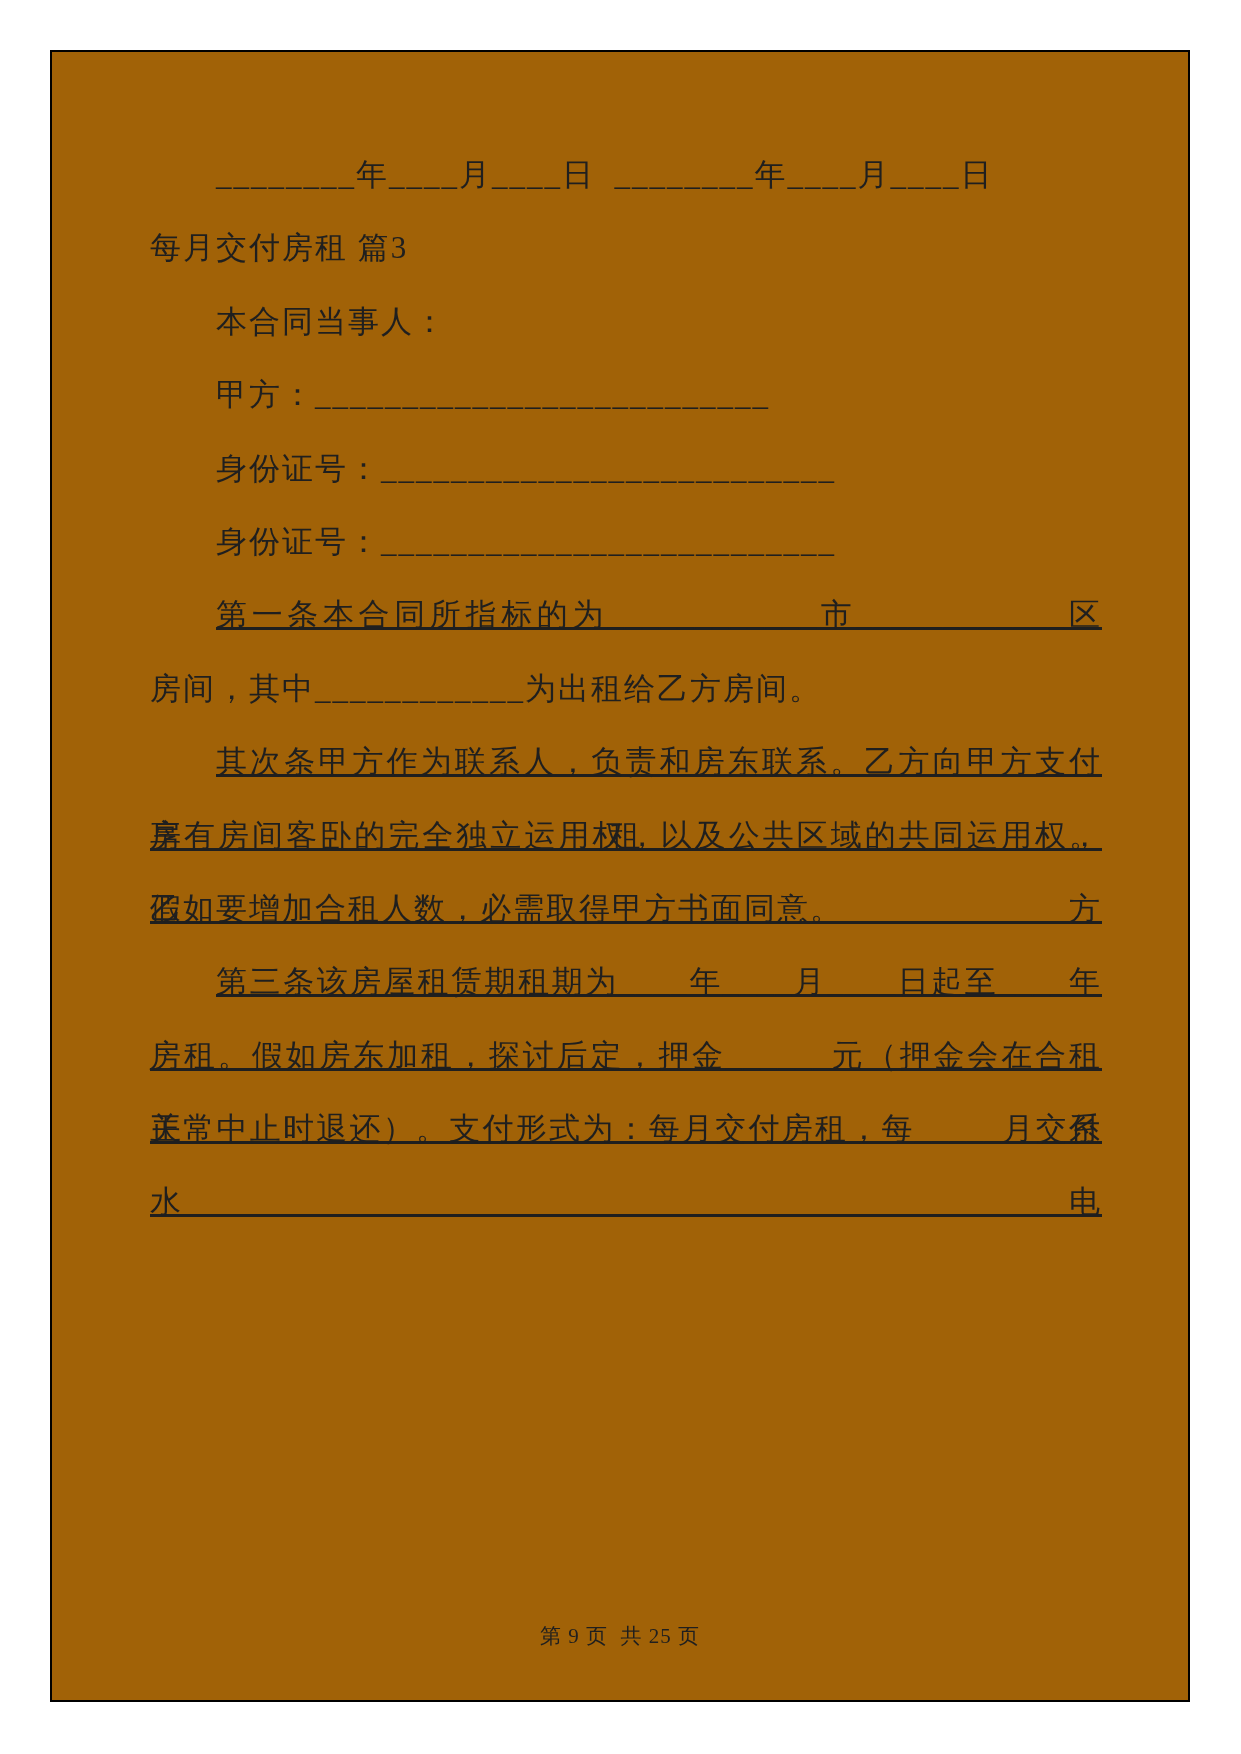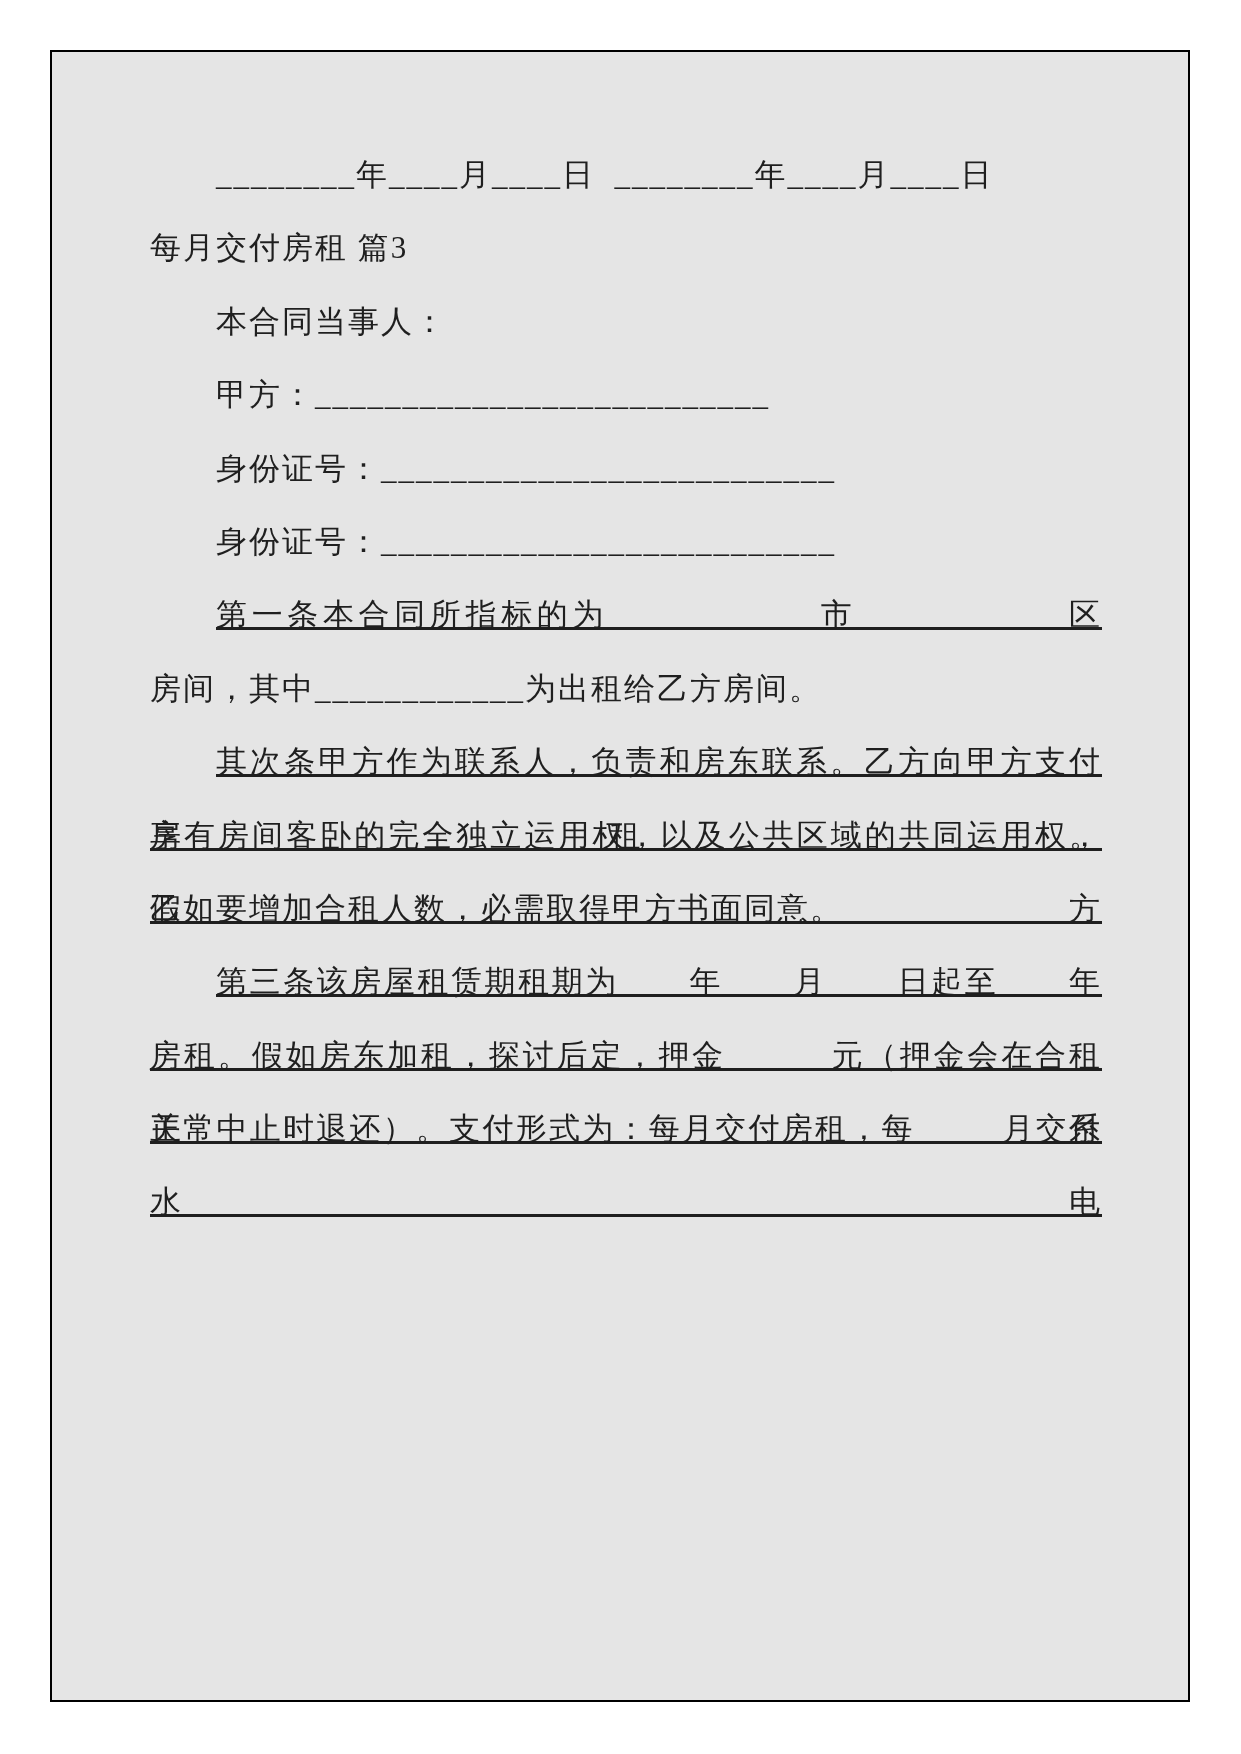--- a/index.html
+++ b/index.html
@@ -15,21 +15,21 @@
     color: #1f1f1f;
   }
   .sheet {
     position: absolute;
     left: 50px;
     top: 50px;
     width: 1140px;
     height: 1652px;
     border: 2px solid #000000;
     box-sizing: border-box;
-    background: #e5e5e5;
+    background: #a16207;
   }
   .content {
     position: absolute;
     left: 98px;
     top: 86px;
     width: 952px;
   }
   .line {
     height: 73.4px;
     line-height: 73.4px;
@@ -74,13 +74,14 @@
       <div class="line indent justify">第一条本合同所指标的为____________市____________区</div>
       <div class="line">房间，其中____________为出租给乙方房间。</div>
       <div class="line indent justify">其次条甲方作为联系人，负责和房东联系。乙方向甲方支付房租，</div>
       <div class="line justify">享有房间客卧的完全独立运用权，以及公共区域的共同运用权。乙方</div>
       <div class="line">假如要增加合租人数，必需取得甲方书面同意。</div>
       <div class="line indent justify">第三条该房屋租赁期租期为____年____月____日起至____年____</div>
       <div class="line justify">房租。假如房东加租，探讨后定，押金______元（押金会在合租关系</div>
       <div class="line justify">正常中止时退还）。支付形式为：每月交付房租，每_____月交付水电</div>
     </div>
 
+  <div class="page-footer">第 9 页  共 25 页</div>
 </div>
 
 </body></html>

